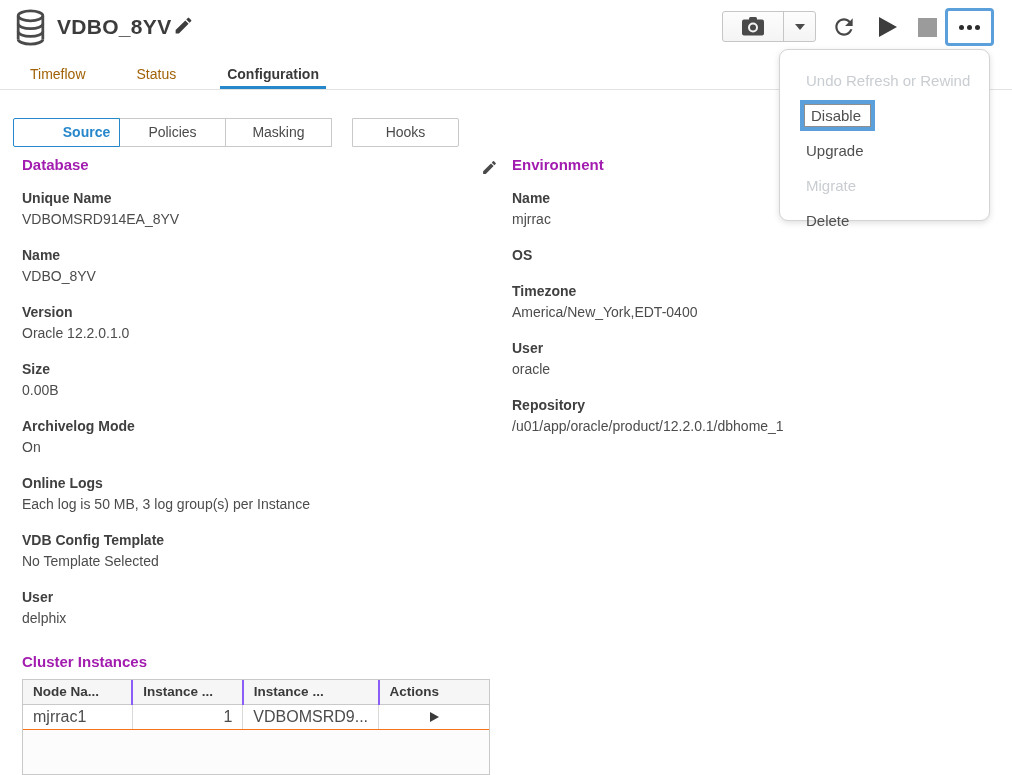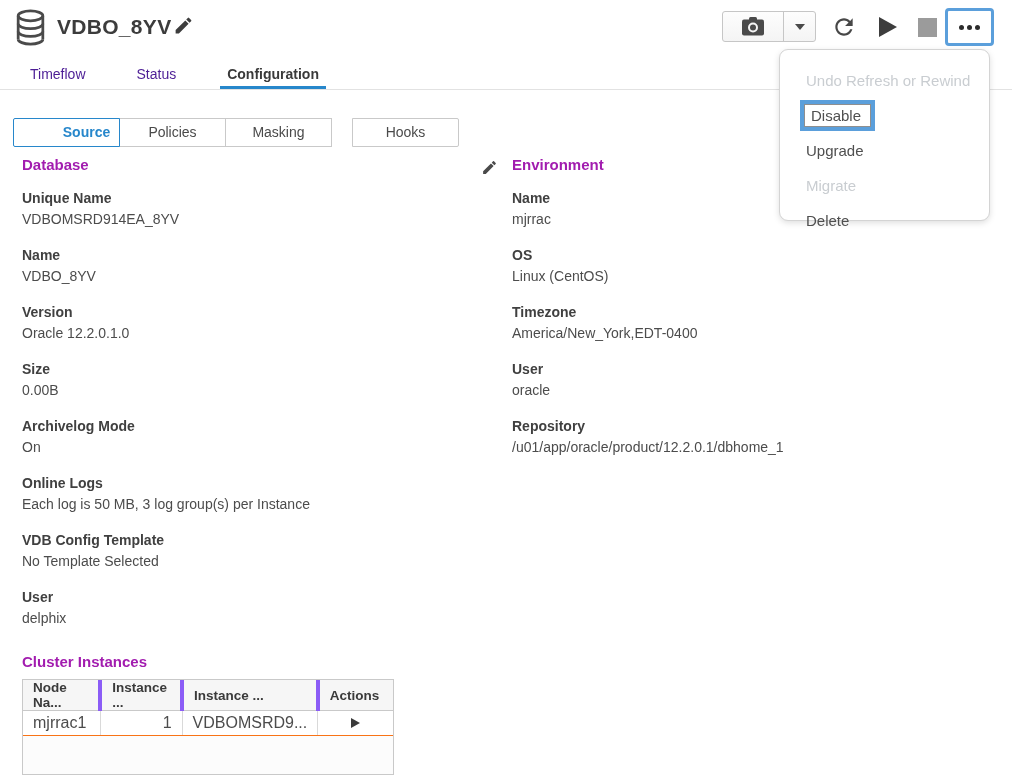--- a/index.html
+++ b/index.html
@@ -39,21 +39,21 @@
   .tb-stop { position: absolute; left: 918px; top: 18px; width: 19px; height: 19px; background: #9b9b9b; }
   .more-btn {
     position: absolute; left: 945px; top: 8px; width: 49px; height: 38px;
     background: #fff; border: 3px solid #5b9fdb; border-radius: 4px;
     display: flex; align-items: center; justify-content: center; gap: 3px; cursor: pointer;
   }
   .dot { width: 5px; height: 5px; border-radius: 50%; background: #2c2c2c; }
 
   
   .tabs { position: absolute; left: 30px; top: 66px; display: flex; }
-  .tab { position: relative; padding-bottom: 8px; margin-right: 51px; color: #4c1d95; cursor: pointer; line-height: 16px; }
+  .tab { position: relative; padding-bottom: 8px; margin-right: 51px; color: #a16207; cursor: pointer; line-height: 16px; }
   .tab.active { color: #3a3a3a; font-weight: bold; text-align: right; }
   .tab.active::after { content: ""; position: absolute; left: -7px; right: -7px; bottom: 0; height: 4px; background: #2787cb; }
   .tabs-divider { position: absolute; left: 0; top: 89px; width: 1012px; height: 1px; background: #e2e2e2; }
 
   
   .subtabs { position: absolute; left: 13px; top: 118px; display: flex; }
   .subtab {
     width: 107px; height: 29px; line-height: 27px; text-align: center;
     background: #fff; border: 1px solid #c9c9c9; color: #4a4a4a;
     margin-left: -1px; cursor: pointer; font-size: 14px;
@@ -66,27 +66,27 @@
   .col-left  { position: absolute; left: 22px;  top: 157px; width: 460px; }
   .col-right { position: absolute; left: 512px; top: 157px; width: 490px; }
   .section-title { font-size: 15px; font-weight: bold; color: #a21caf; line-height: 16px; }
   .field { margin-top: 20px; }
   .section-title + .field { margin-top: 17px; }
   .f-label { font-weight: bold; color: #404040; line-height: 16px; margin-bottom: 5px; }
   .f-value { color: #4c4c4c; line-height: 16px; }
   .section-edit { position: absolute; left: 481px; top: 159px; cursor: pointer; }
 
   
-  .cluster { position: absolute; left: 22px; top: 654px; width: 372px; }
+  .cluster { position: absolute; left: 22px; top: 654px; width: 468px; }
   .cluster-table-wrap { margin-top: 9px; border: 1px solid #c9c9c9; height: 96px; background: #fcfcfc; overflow: hidden; }
   table { border-collapse: collapse; width: 100%; }
   th {
     background: #f6f6f6; font-weight: bold; color: #3a3a3a; font-size: 13.5px;
     text-align: left; height: 24px; padding: 0 10px;
-    border-right: 4px solid #8b5cf6; border-bottom: 1px solid #c9c9c9;
+    border-right: 2px solid #8b5cf6; border-bottom: 1px solid #c9c9c9;
   }
   th:last-child { border-right: none; }
   td {
     background: #fff; color: #4c4c4c; font-size: 16px; height: 25px; padding: 0 10px;
     border-right: 1px solid #d9d9d9; border-bottom: 1px solid #f97316;
   }
   td:last-child { border-right: none; }
   .cell-num { text-align: right; }
   .cell-action { text-align: center; }
   .row-play {
@@ -218,21 +218,20 @@
   </span>
 
   <div class="col-right">
     <div class="section-title">Environment</div>
     <div class="field">
       <div class="f-label">Name</div>
       <div class="f-value">mjrrac</div>
     </div>
     <div class="field">
       <div class="f-label">OS</div>
-      <div class="f-value">Linux (CentOS)</div>
     </div>
     <div class="field">
       <div class="f-label">Timezone</div>
       <div class="f-value">America/New_York,EDT-0400</div>
     </div>
     <div class="field">
       <div class="f-label">User</div>
       <div class="f-value">oracle</div>
     </div>
     <div class="field">

